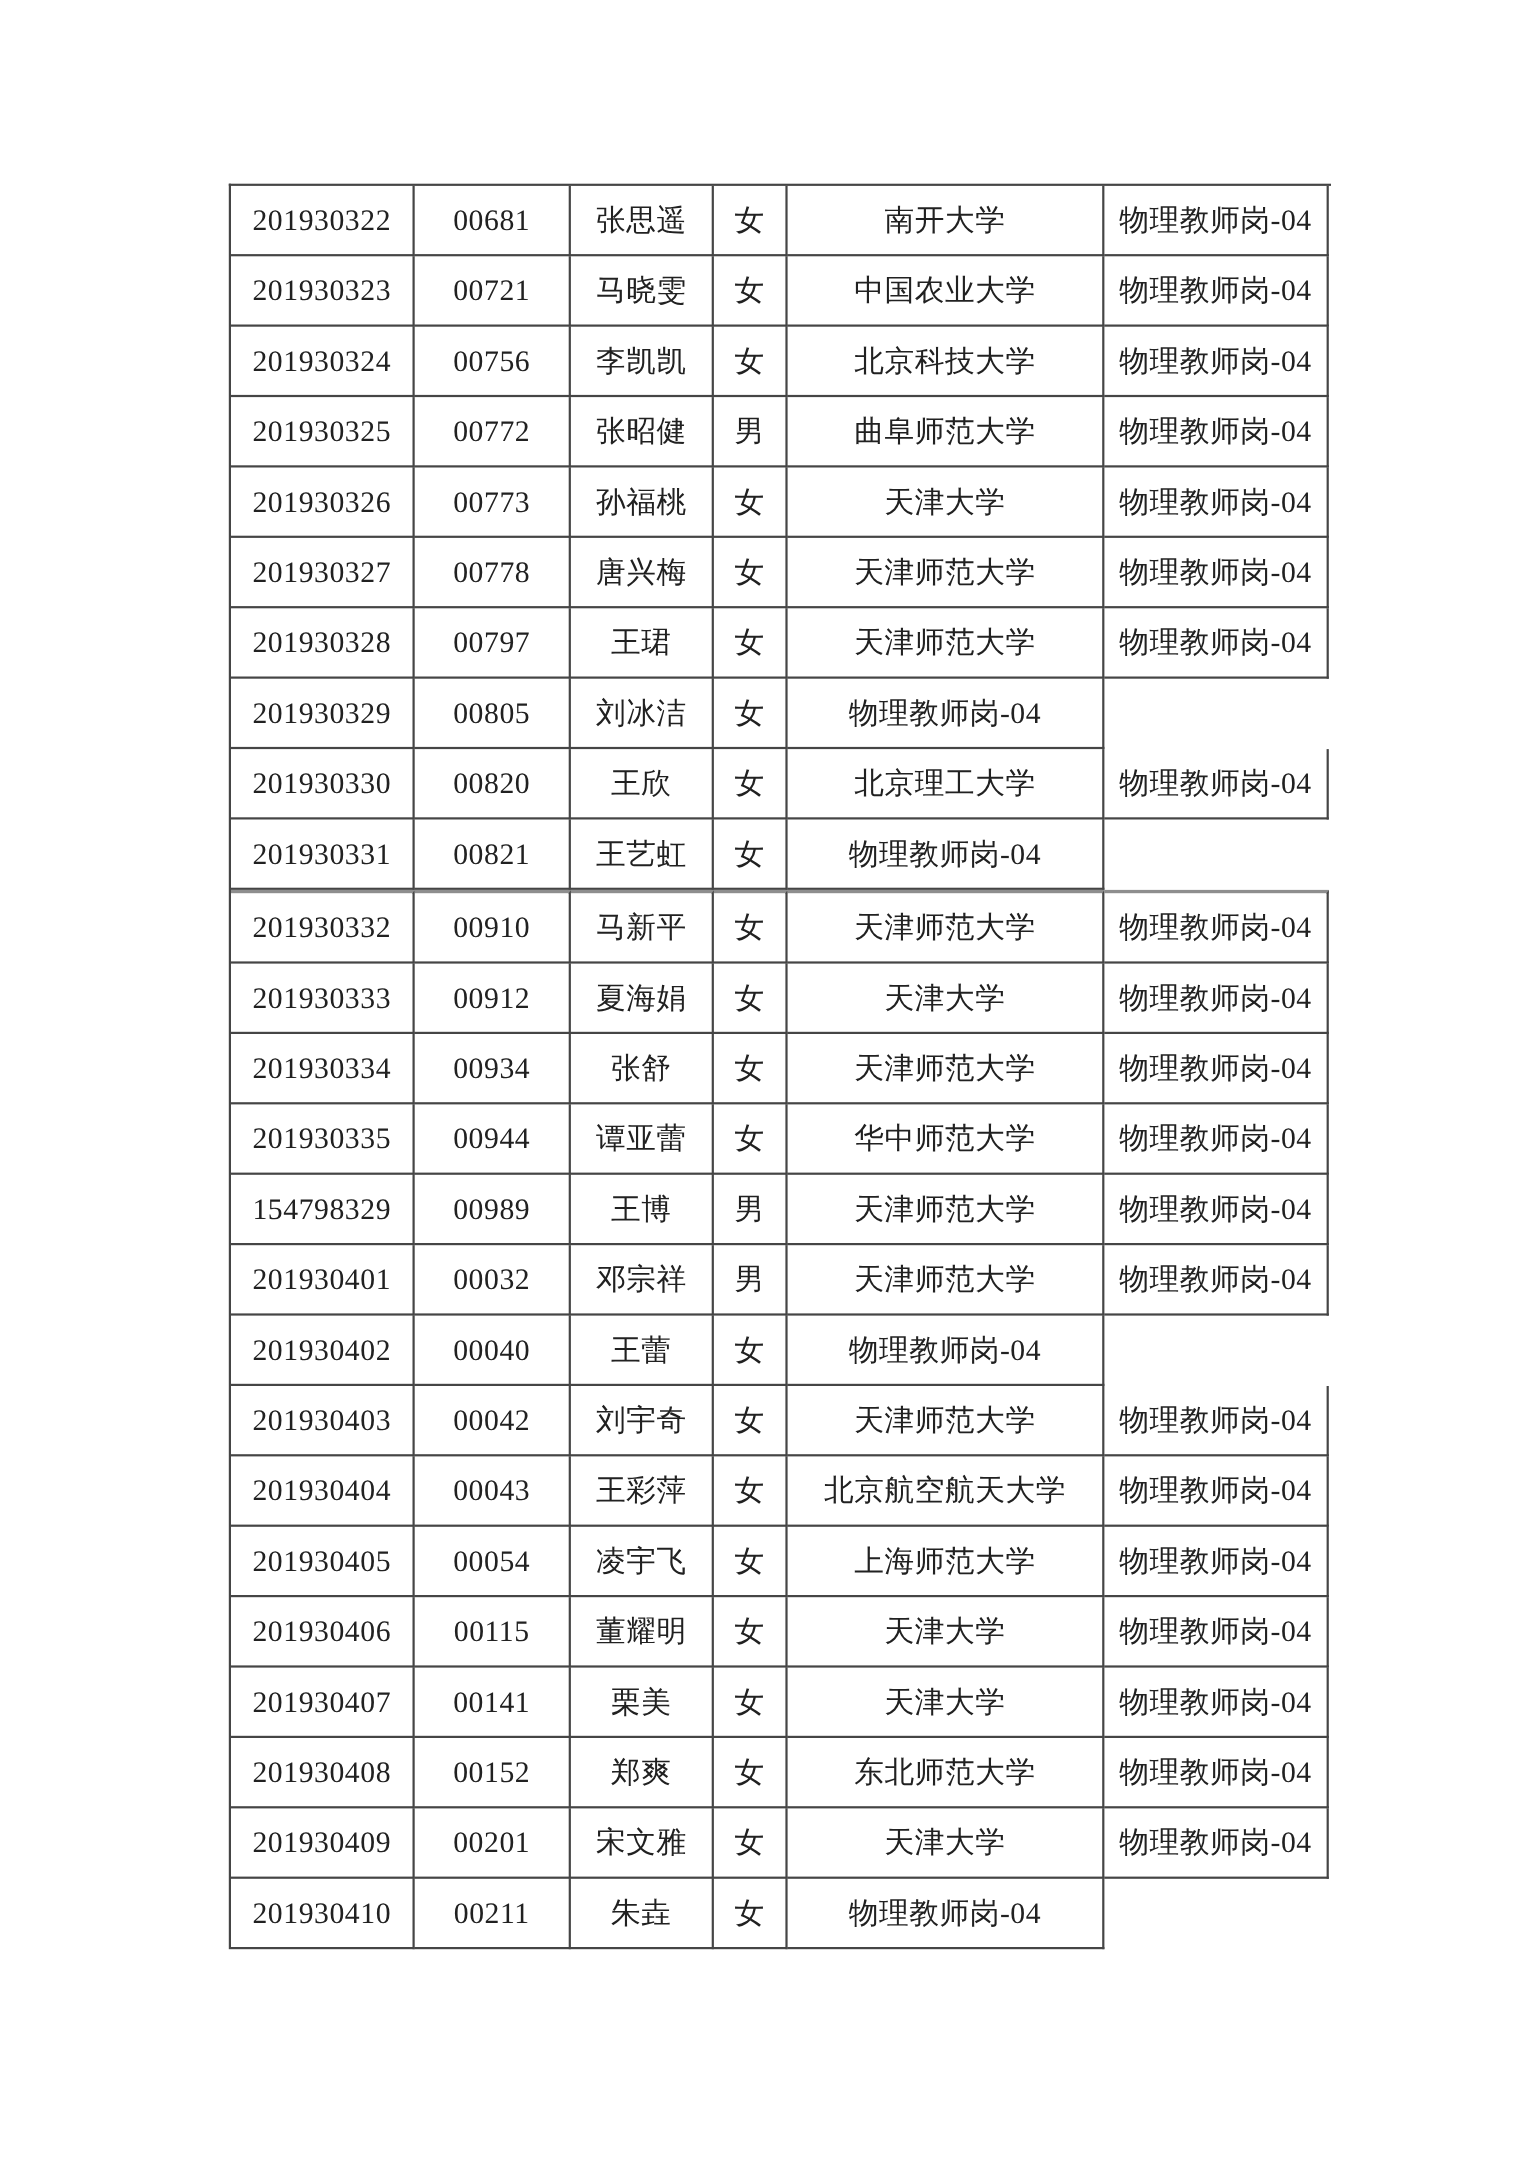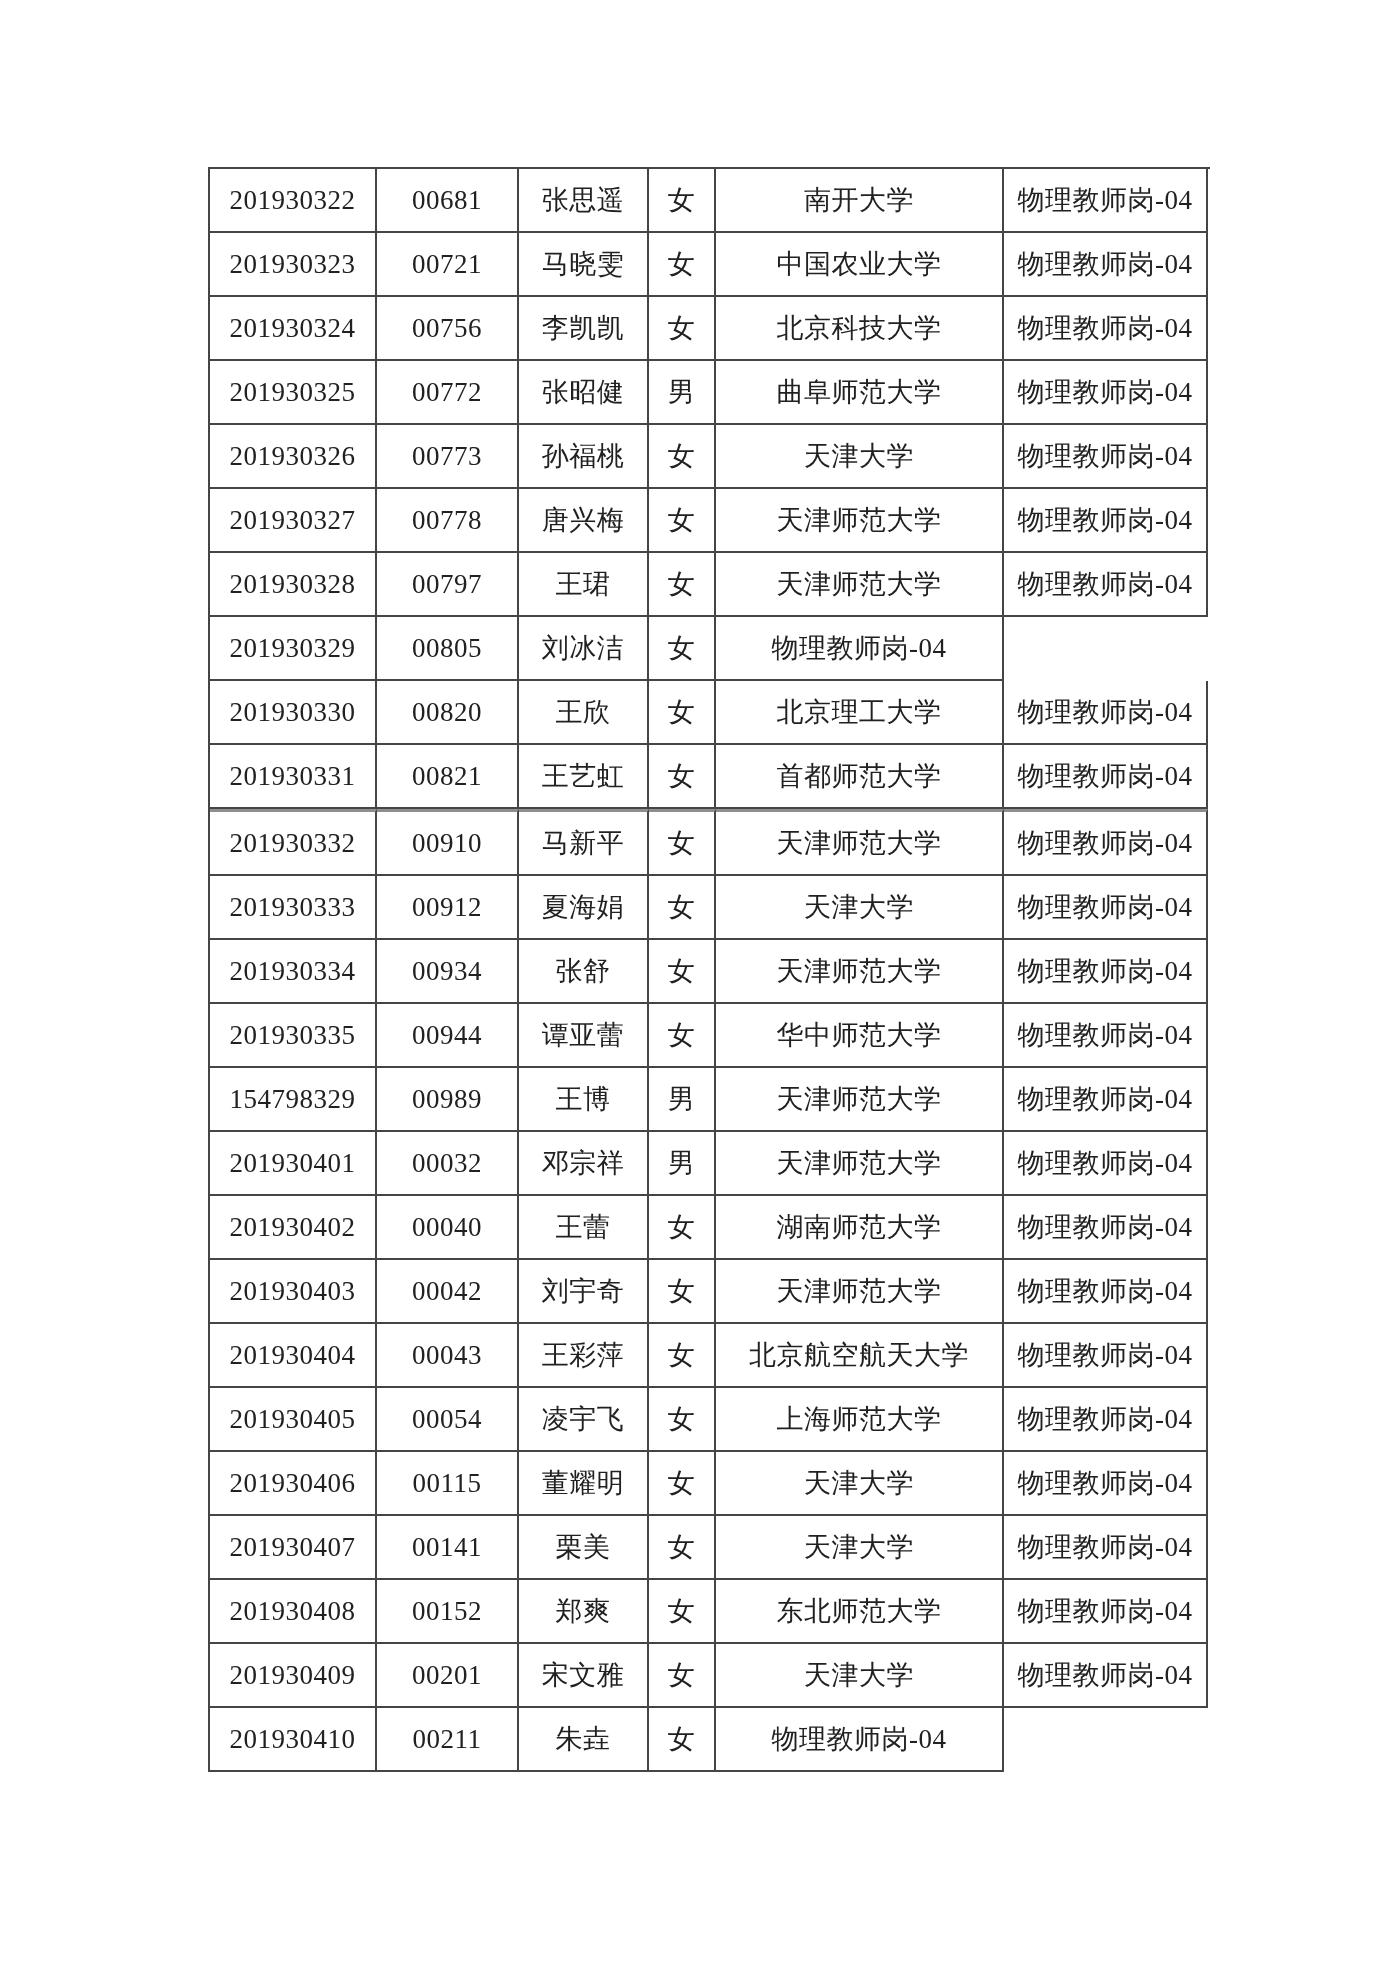--- a/index.html
+++ b/index.html
@@ -121,21 +121,20 @@
     <div class="td">王欣</div>
     <div class="td">女</div>
     <div class="td">北京理工大学</div>
     <div class="td">物理教师岗-04</div>
   </div>
       <div class="tr">
     <div class="td">201930331</div>
     <div class="td">00821</div>
     <div class="td">王艺虹</div>
     <div class="td">女</div>
-    <div class="td">首都师范大学</div>
     <div class="td">物理教师岗-04</div>
   </div>
       <div class="tr thick-top">
     <div class="td">201930332</div>
     <div class="td">00910</div>
     <div class="td">马新平</div>
     <div class="td">女</div>
     <div class="td">天津师范大学</div>
     <div class="td">物理教师岗-04</div>
   </div>
@@ -177,21 +176,20 @@
     <div class="td">邓宗祥</div>
     <div class="td">男</div>
     <div class="td">天津师范大学</div>
     <div class="td">物理教师岗-04</div>
   </div>
       <div class="tr">
     <div class="td">201930402</div>
     <div class="td">00040</div>
     <div class="td">王蕾</div>
     <div class="td">女</div>
-    <div class="td">湖南师范大学</div>
     <div class="td">物理教师岗-04</div>
   </div>
       <div class="tr">
     <div class="td">201930403</div>
     <div class="td">00042</div>
     <div class="td">刘宇奇</div>
     <div class="td">女</div>
     <div class="td">天津师范大学</div>
     <div class="td">物理教师岗-04</div>
   </div>

